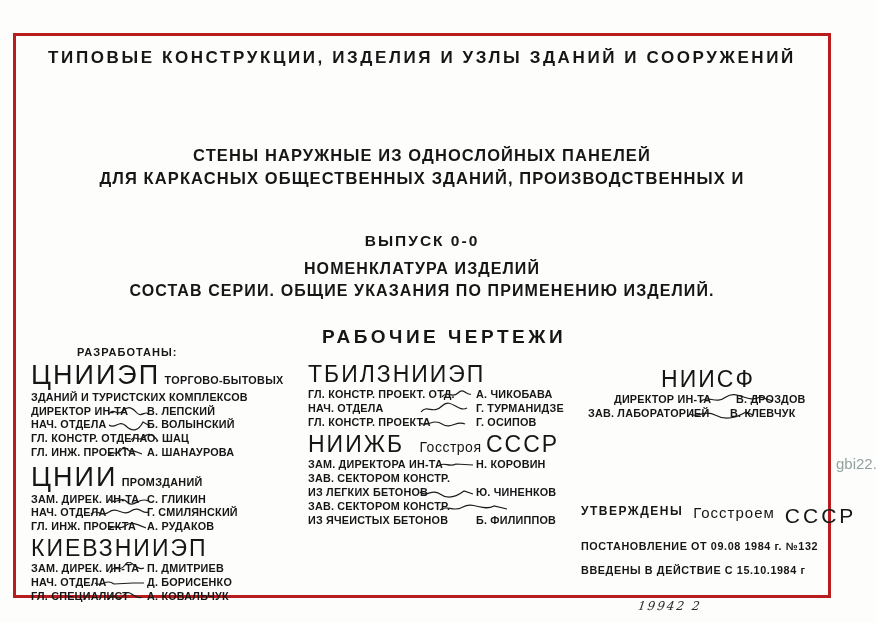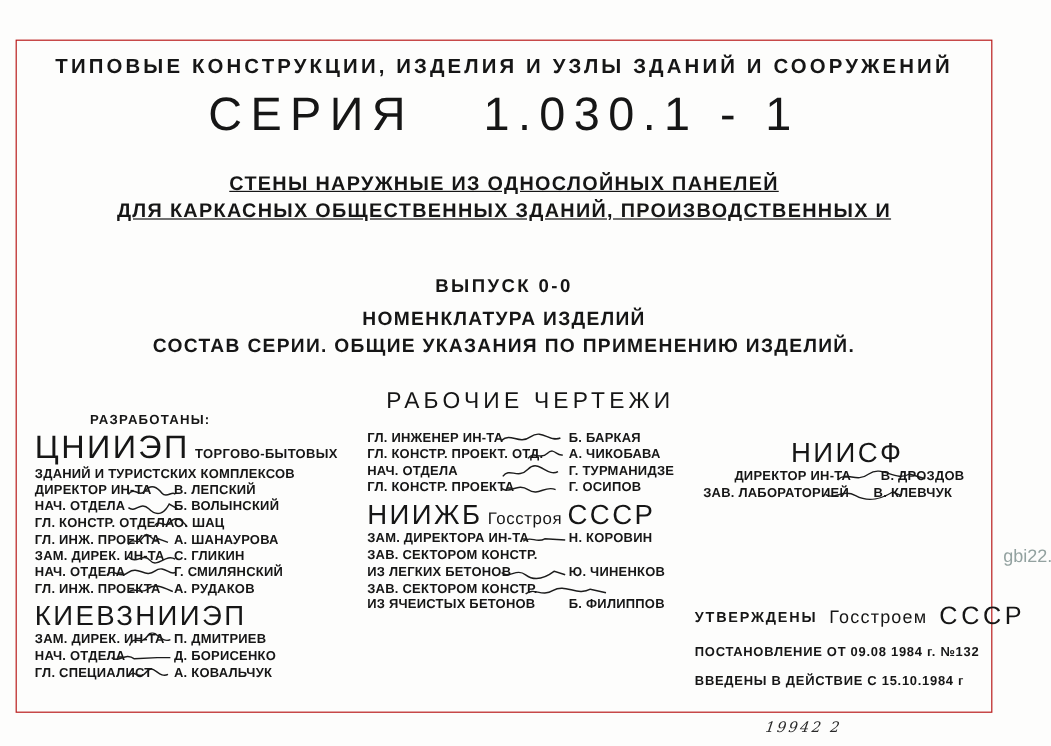--- a/index.html
+++ b/index.html
@@ -1,66 +1,62 @@
 <!DOCTYPE html>
 <html><head>
 <meta charset="utf-8">
 <style>
   html,body{margin:0;padding:0;background:#f4f4f2;}
   .page{position:relative;width:876px;height:622px;background:#fdfdfc;color:#161616;
         font-family:"Liberation Sans",sans-serif;overflow:hidden;}
-  .frame{position:absolute;left:13px;top:33px;width:812px;height:559px;border:1px solid #b91c1c;}
+  .frame{position:absolute;left:13px;top:33px;width:812px;height:559px;border:3px solid #b91c1c;}
   .abs{position:absolute;}
   .ctr{left:0;right:0;text-align:center;}
   .toptitle{top:12px;font-size:17px;font-weight:700;letter-spacing:2.6px;white-space:nowrap;}
   .series{top:40px;display:flex;justify-content:center;align-items:baseline;gap:58px;
           font-size:39px;font-weight:400;letter-spacing:7px;left:0;right:0;}
-  .subtitle{top:108px;font-size:16.5px;font-weight:700;letter-spacing:1.1px;line-height:22.5px;text-decoration:underline;}
+  .subtitle{top:108px;font-size:16.5px;font-weight:700;letter-spacing:1.1px;line-height:22.5px;}
   .issue{top:196px;font-size:15.5px;font-weight:700;letter-spacing:2px;}
   .contents{top:222px;font-size:16px;font-weight:700;letter-spacing:1.1px;line-height:22px;}
-  .workdraw{top:290px;font-size:19px;font-weight:400;letter-spacing:3.5px;padding-left:44px;}
+  .workdraw{top:290px;font-size:19px;font-weight:700;letter-spacing:3.5px;padding-left:44px;}
   .col{position:absolute;white-space:nowrap;}
   .devlabel{font-size:11px;font-weight:700;letter-spacing:1px;margin:0 0 2px 46px;}
   .orghead{white-space:nowrap;}
   .h1{font-weight:400;letter-spacing:2px;}
   .h1.big{font-size:27px;}
   .h1.mid{font-size:23px;}
   .tag{font-size:10.8px;font-weight:700;letter-spacing:0.3px;margin-top:23px;}
-  .gosmix{font-size:14px;font-weight:400;letter-spacing:0.5px;}
+  .gosmix{font-size:14px;font-weight:400;letter-spacing:0.5px;margin-left:11px;}
   .line{font-size:10.8px;font-weight:700;letter-spacing:0.2px;line-height:13.5px;}
   .r{position:relative;height:13.8px;font-size:10.8px;font-weight:700;letter-spacing:0.2px;
      line-height:13.8px;}
   .r .p{position:absolute;top:0;}
   .r svg.sg{position:absolute;top:0;}
   .col-left .p{left:116px;}   .col-left svg.sg{left:76px;}
   .col-mid .p{left:168px;}    .col-mid svg.sg{left:110px;}
   .col-right .p{left:133px;}  .col-right svg.sg{left:88px;}
   .sg path{stroke:#1c1c1c;stroke-width:1.2;fill:none;}
   .niisf-head{text-align:center;margin-left:60px;width:120px;}
-  .approve1{display:flex;align-items:center;gap:10px;}
+  .approve1{display:flex;align-items:flex-start;gap:10px;}
   .ap-a{font-size:12px;font-weight:700;letter-spacing:1.5px;}
   .ap-b{font-size:15px;font-weight:400;letter-spacing:1px;}
   .ap-c{font-size:21px;font-weight:400;letter-spacing:3px;}
   .ap-l{font-size:10.8px;font-weight:700;letter-spacing:0.6px;margin-top:12px;}
   .watermark{position:absolute;left:836px;top:455px;font-size:15px;color:#93a2a0;}
   .footnote{position:absolute;left:638px;top:599px;font-size:12px;font-style:italic;
             font-family:"DejaVu Serif",serif;letter-spacing:2px;color:#2a2a2a;transform:skewX(-8deg);}
 </style>
 </head>
 <body>
 
 <div class="page">
   <div class="frame">
 
     <div class="abs ctr toptitle">ТИПОВЫЕ КОНСТРУКЦИИ, ИЗДЕЛИЯ И УЗЛЫ ЗДАНИЙ И СООРУЖЕНИЙ</div>
 
-    <div class="abs series">
-      <span>СЕРИЯ</span>
-      <span>1.030.1 - 1</span>
-    </div>
 
     <div class="abs ctr subtitle">
       <div>СТЕНЫ НАРУЖНЫЕ ИЗ ОДНОСЛОЙНЫХ ПАНЕЛЕЙ</div>
       <div>ДЛЯ КАРКАСНЫХ ОБЩЕСТВЕННЫХ ЗДАНИЙ, ПРОИЗВОДСТВЕННЫХ И</div>
     </div>
 
     <div class="abs ctr issue">ВЫПУСК 0-0</div>
 
     <div class="abs ctr contents">
       <div>НОМЕНКЛАТУРА ИЗДЕЛИЙ</div>
@@ -97,20 +93,24 @@
           </svg>
         <span class="p">О. ШАЦ</span>
       </div>
       <div class="r">
         <span>ГЛ. ИНЖ. ПРОЕКТА</span>
         <svg class="sg" width="36" height="13" viewBox="0 0 36 13">
             <path d="M2 10 C5 2,9 12,14 4 S22 10,27 5 L35 8"></path>
           </svg>
         <span class="p">А. ШАНАУРОВА</span>
       </div>
+      <div class="orghead" style="margin-top:2px">
+        <span class="h1 big">ЦНИИ</span>
+        <span class="tag">ПРОМЗДАНИЙ</span>
+      </div>
       <div class="r">
         <span>ЗАМ. ДИРЕК. ИН-ТА</span>
         <svg class="sg" width="42" height="13" viewBox="0 0 42 13">
             <path d="M2 6 C9 13,14 2,20 9 S33 3,41 8"></path>
           </svg>
         <span class="p">С. ГЛИКИН</span>
       </div>
       <div class="r">
         <span>НАЧ. ОТДЕЛА</span>
         <svg class="sg" style="left:58px" width="60" height="13" viewBox="0 0 60 13">
@@ -145,26 +145,22 @@
       <div class="r">
         <span>ГЛ. СПЕЦИАЛИСТ</span>
         <svg class="sg" width="36" height="14" viewBox="0 0 36 14">
             <path d="M2 9 C6 1,11 13,17 5 S27 11,35 7"></path>
           </svg>
         <span class="p">А. КОВАЛЬЧУК</span>
       </div>
     </div>
 
     <div class="col col-mid" style="left:292px;top:325px;width:290px;">
-      <div class="r">
-        <span>ГЛ. ИНЖЕНЕР ИН-ТА</span>
-        <svg class="sg" width="52" height="13" viewBox="0 0 52 13">
-            <path d="M2 8 C10 1,16 12,26 5 S42 10,51 6"></path>
-          </svg>
-        <span class="p">Б. БАРКАЯ</span>
+      <div class="orghead">
+        <span class="h1 mid">ТБИЛЗНИИЭП</span>
       </div>
       <div class="r">
         <span>ГЛ. КОНСТР. ПРОЕКТ. ОТД.</span>
         <svg class="sg" style="left:132px" width="32" height="13" viewBox="0 0 32 13">
             <path d="M2 9 C7 2,12 11,18 5 S26 8,31 6"></path>
           </svg>
         <span class="p">А. ЧИКОБАВА</span>
       </div>
       <div class="r">
         <span>НАЧ. ОТДЕЛА</span>

